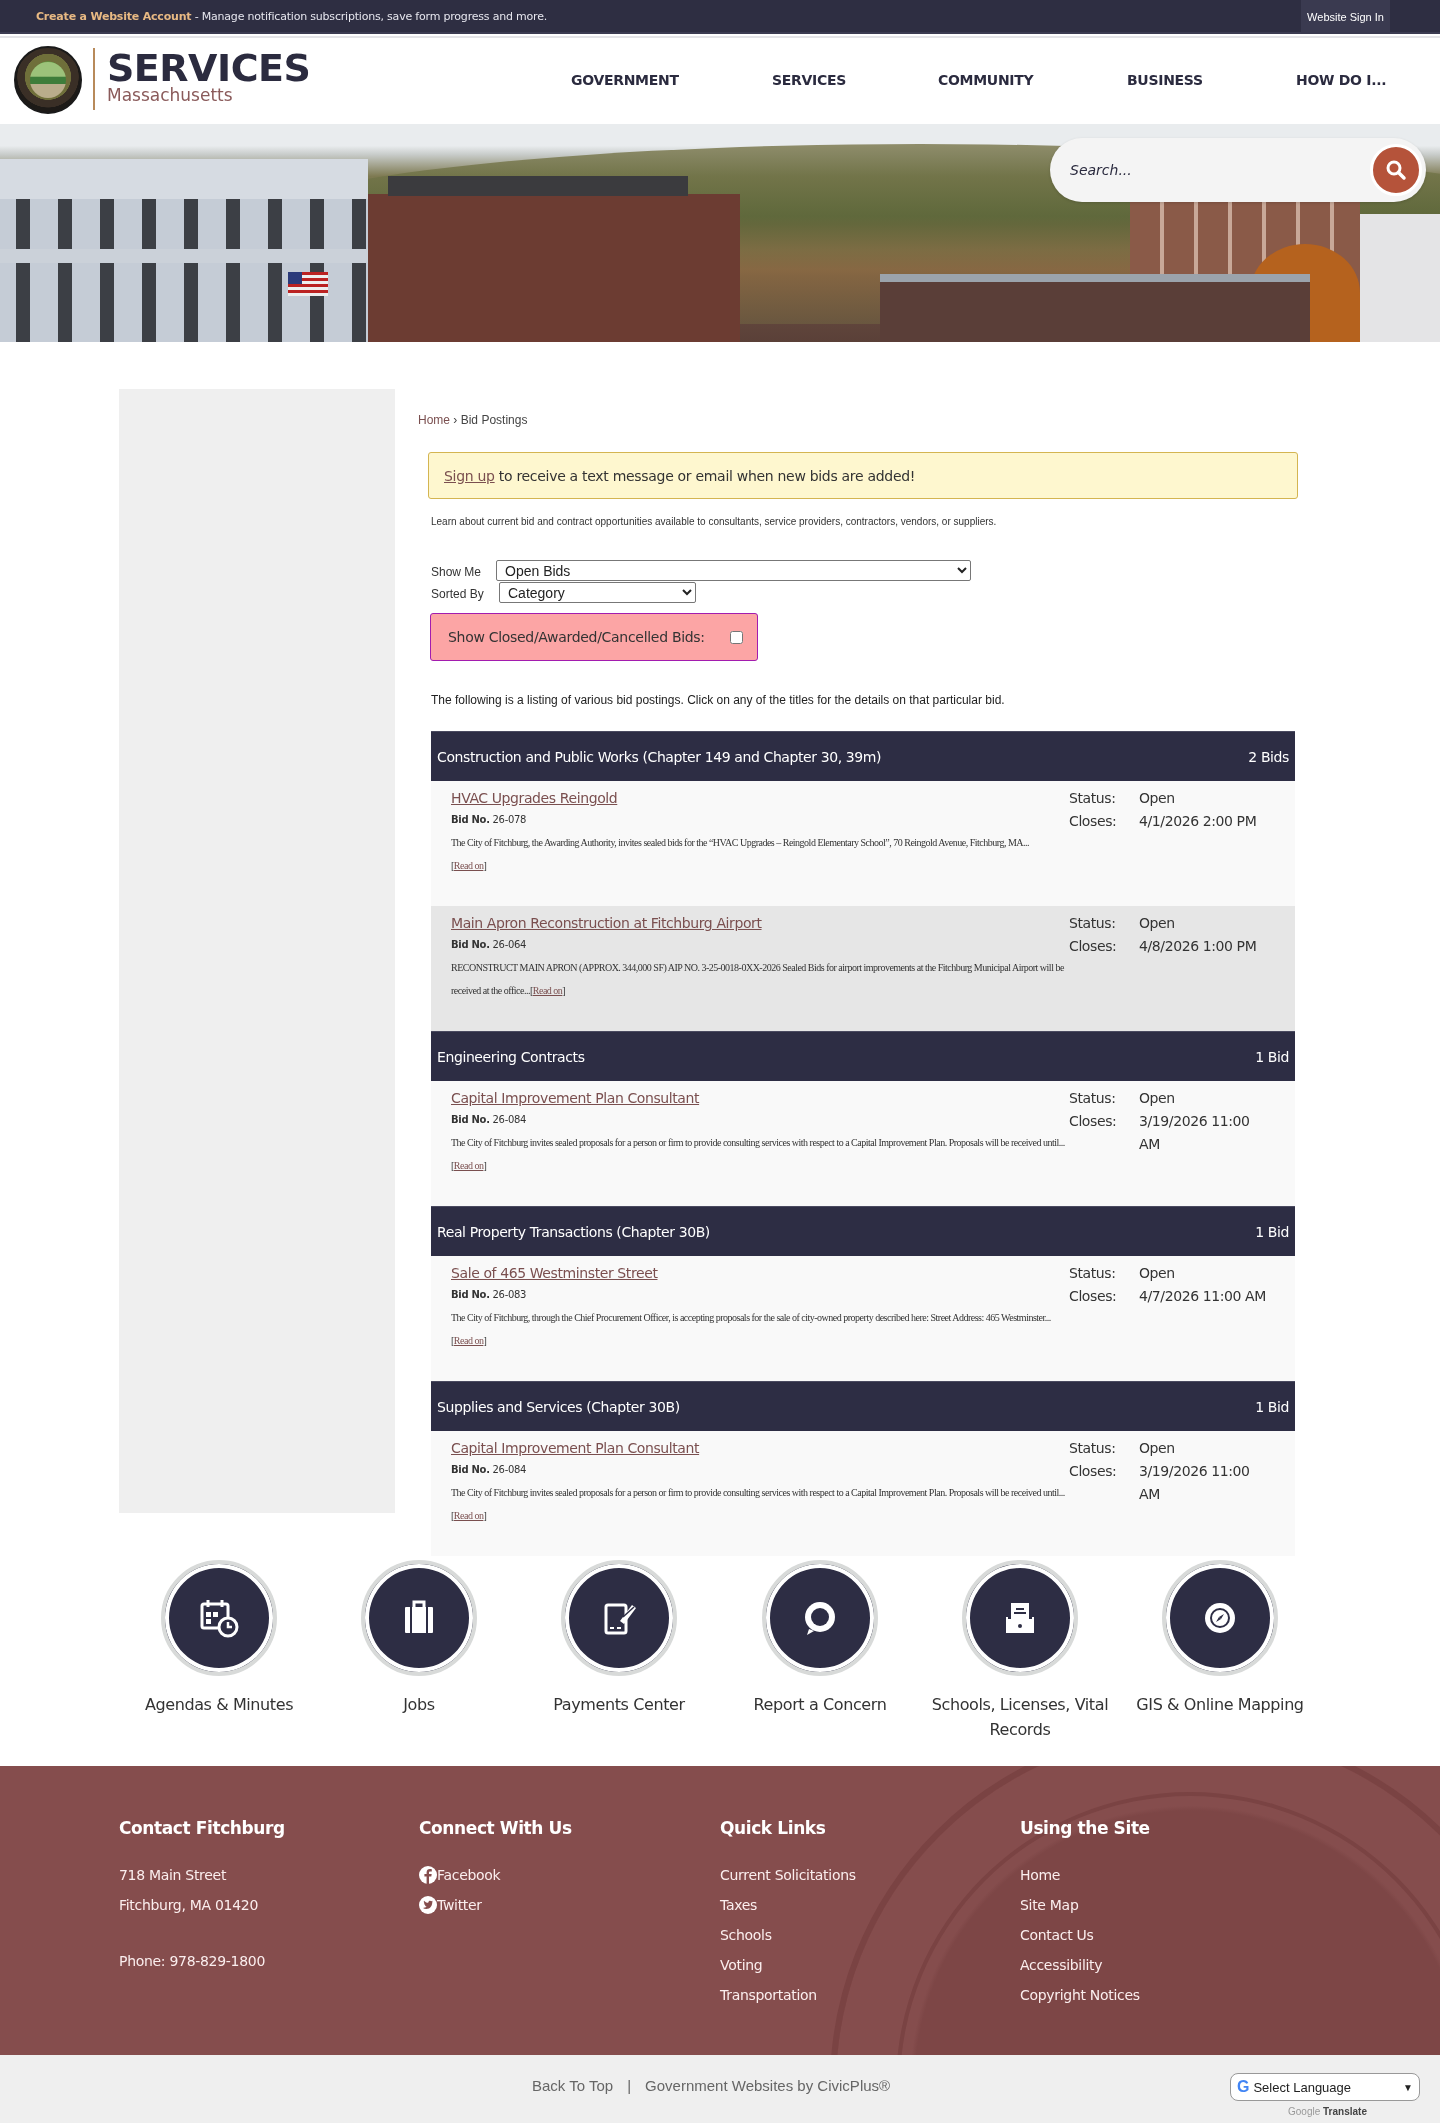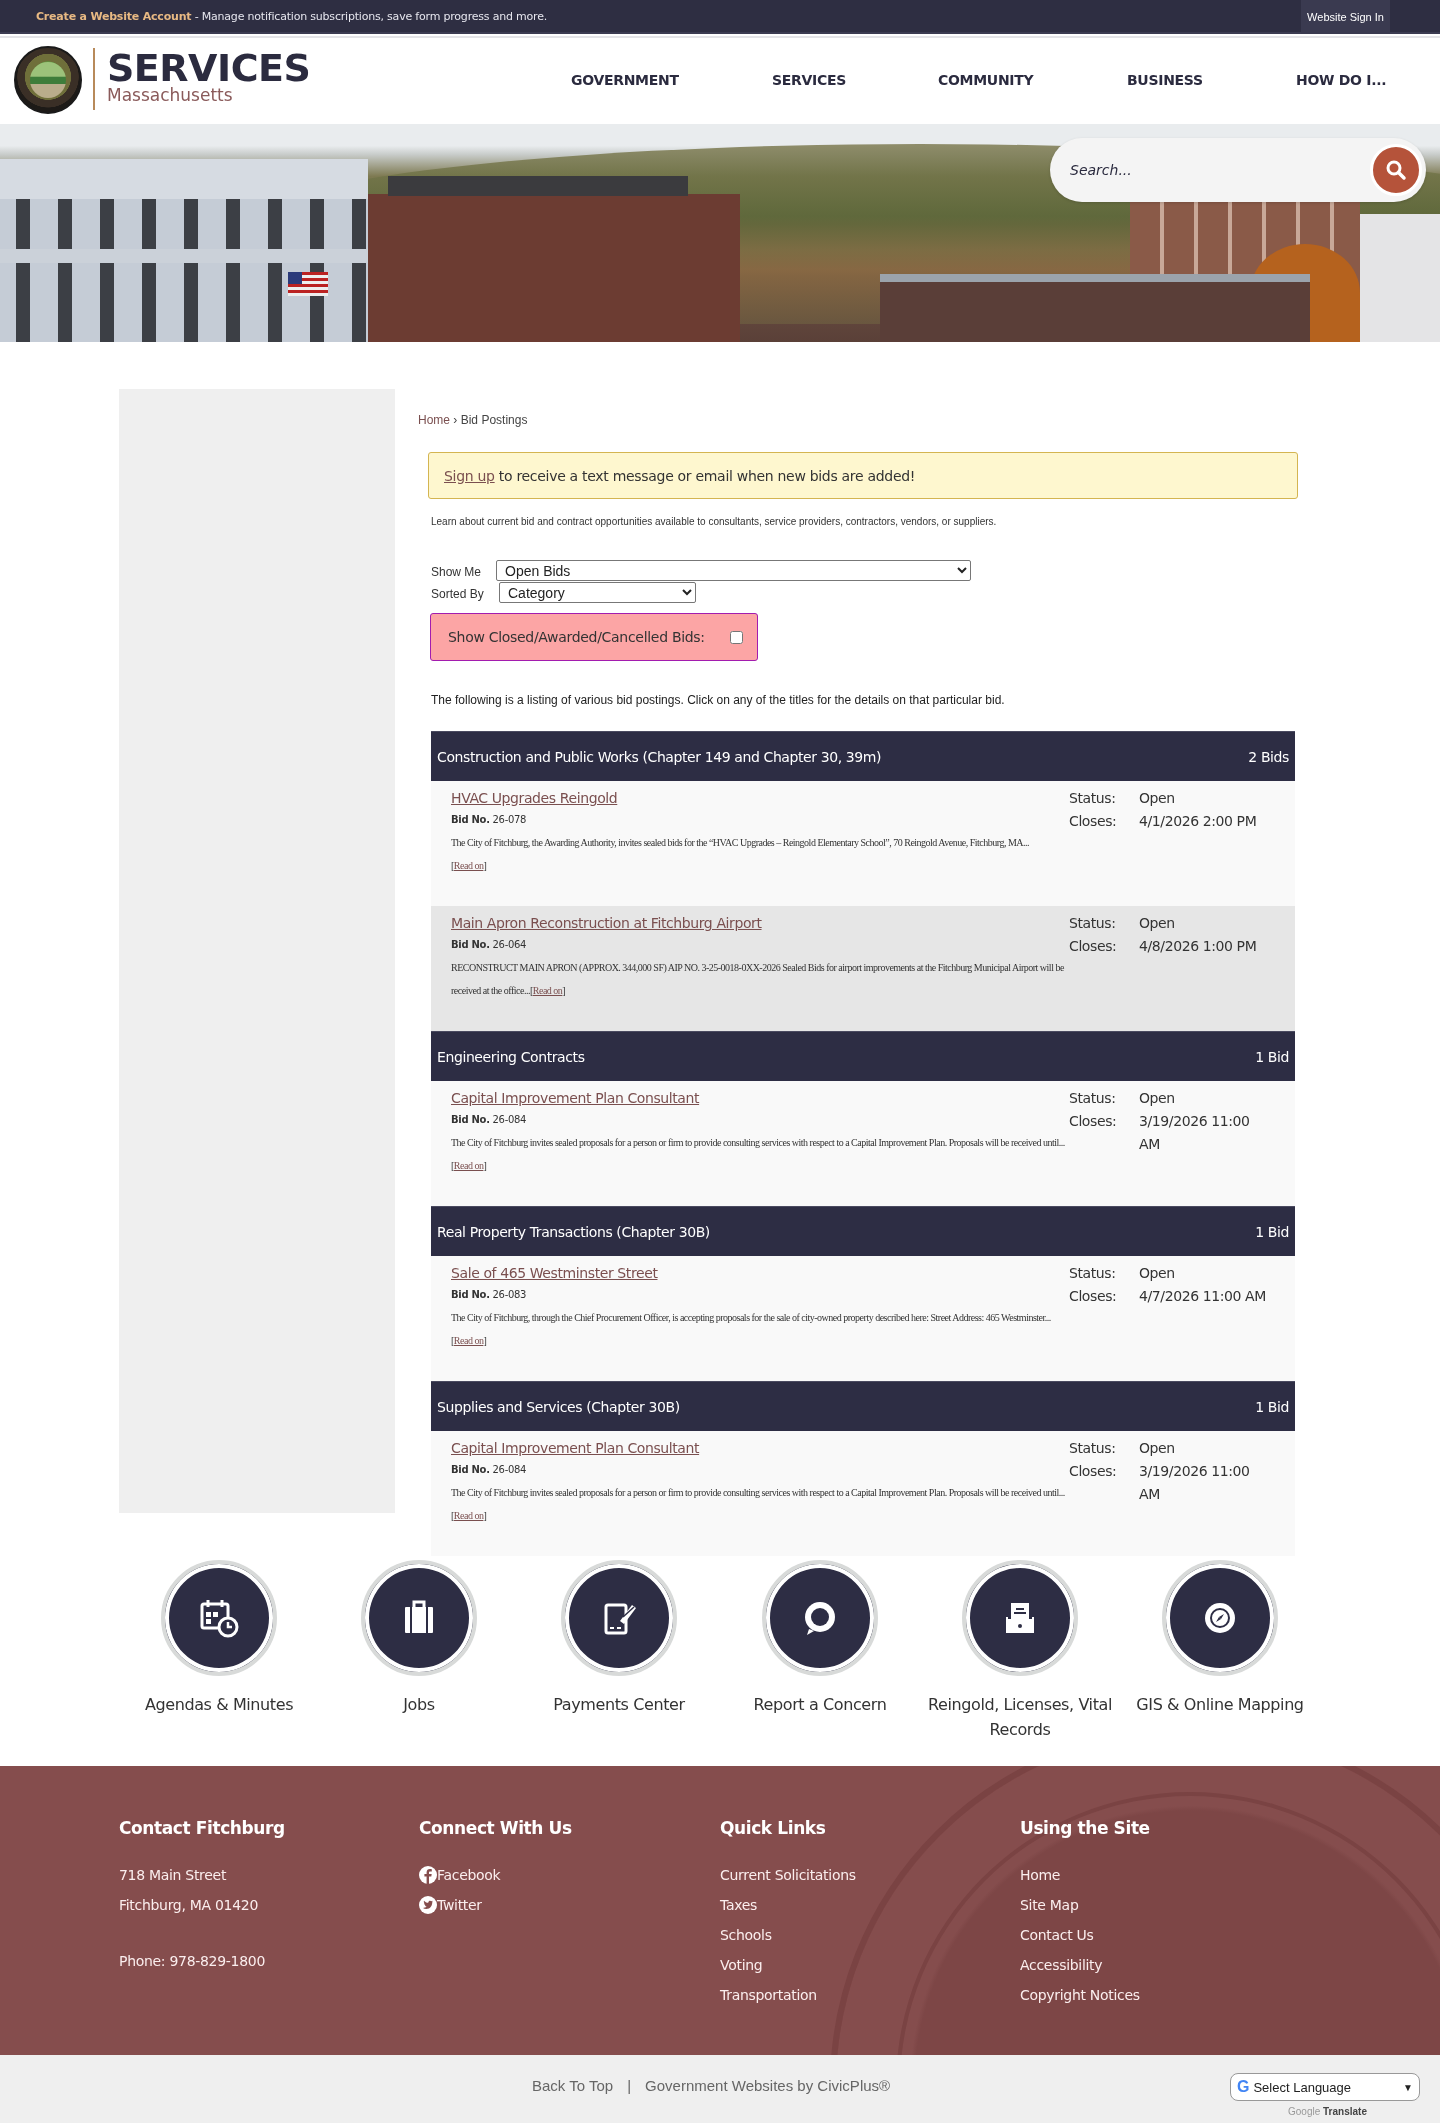--- a/index.html
+++ b/index.html
@@ -323,21 +323,21 @@
     <svg width="46" height="46" viewBox="0 0 46 46">
         <rect x="14" y="8" width="18" height="16" fill="#fff"></rect>
         <line x1="19" y1="14" x2="27" y2="14" stroke="#2d2d44" stroke-width="2"></line>
         <line x1="17" y1="18" x2="29" y2="18" stroke="#2d2d44" stroke-width="2"></line>
         <rect x="9" y="24" width="28" height="14" fill="#fff"></rect>
         <circle cx="23" cy="31" r="2" fill="#2d2d44"></circle>
         <line x1="10" y1="22" x2="10" y2="26" stroke="#fff" stroke-width="2"></line>
         <line x1="36" y1="22" x2="36" y2="26" stroke="#fff" stroke-width="2"></line>
       </svg>
   </div>
-  <div class="lbl">Reingold, Licenses, Vital Records</div>
+  <div class="lbl">Schools, Licenses, Vital Records</div>
 </a>
 <a class="quick" href="#" style="left:1120px;">
   <div class="circ">
     <svg width="46" height="46" viewBox="0 0 46 46">
         <circle cx="23" cy="23" r="15" fill="#fff"></circle>
         <circle cx="23" cy="23" r="9" fill="none" stroke="#2d2d44" stroke-width="2"></circle>
         <path d="M27 19 L24 24 L22 22 Z" fill="#2d2d44"></path>
         <path d="M19 27 L22 22 L24 24 Z" fill="#2d2d44"></path>
       </svg>
   </div>

